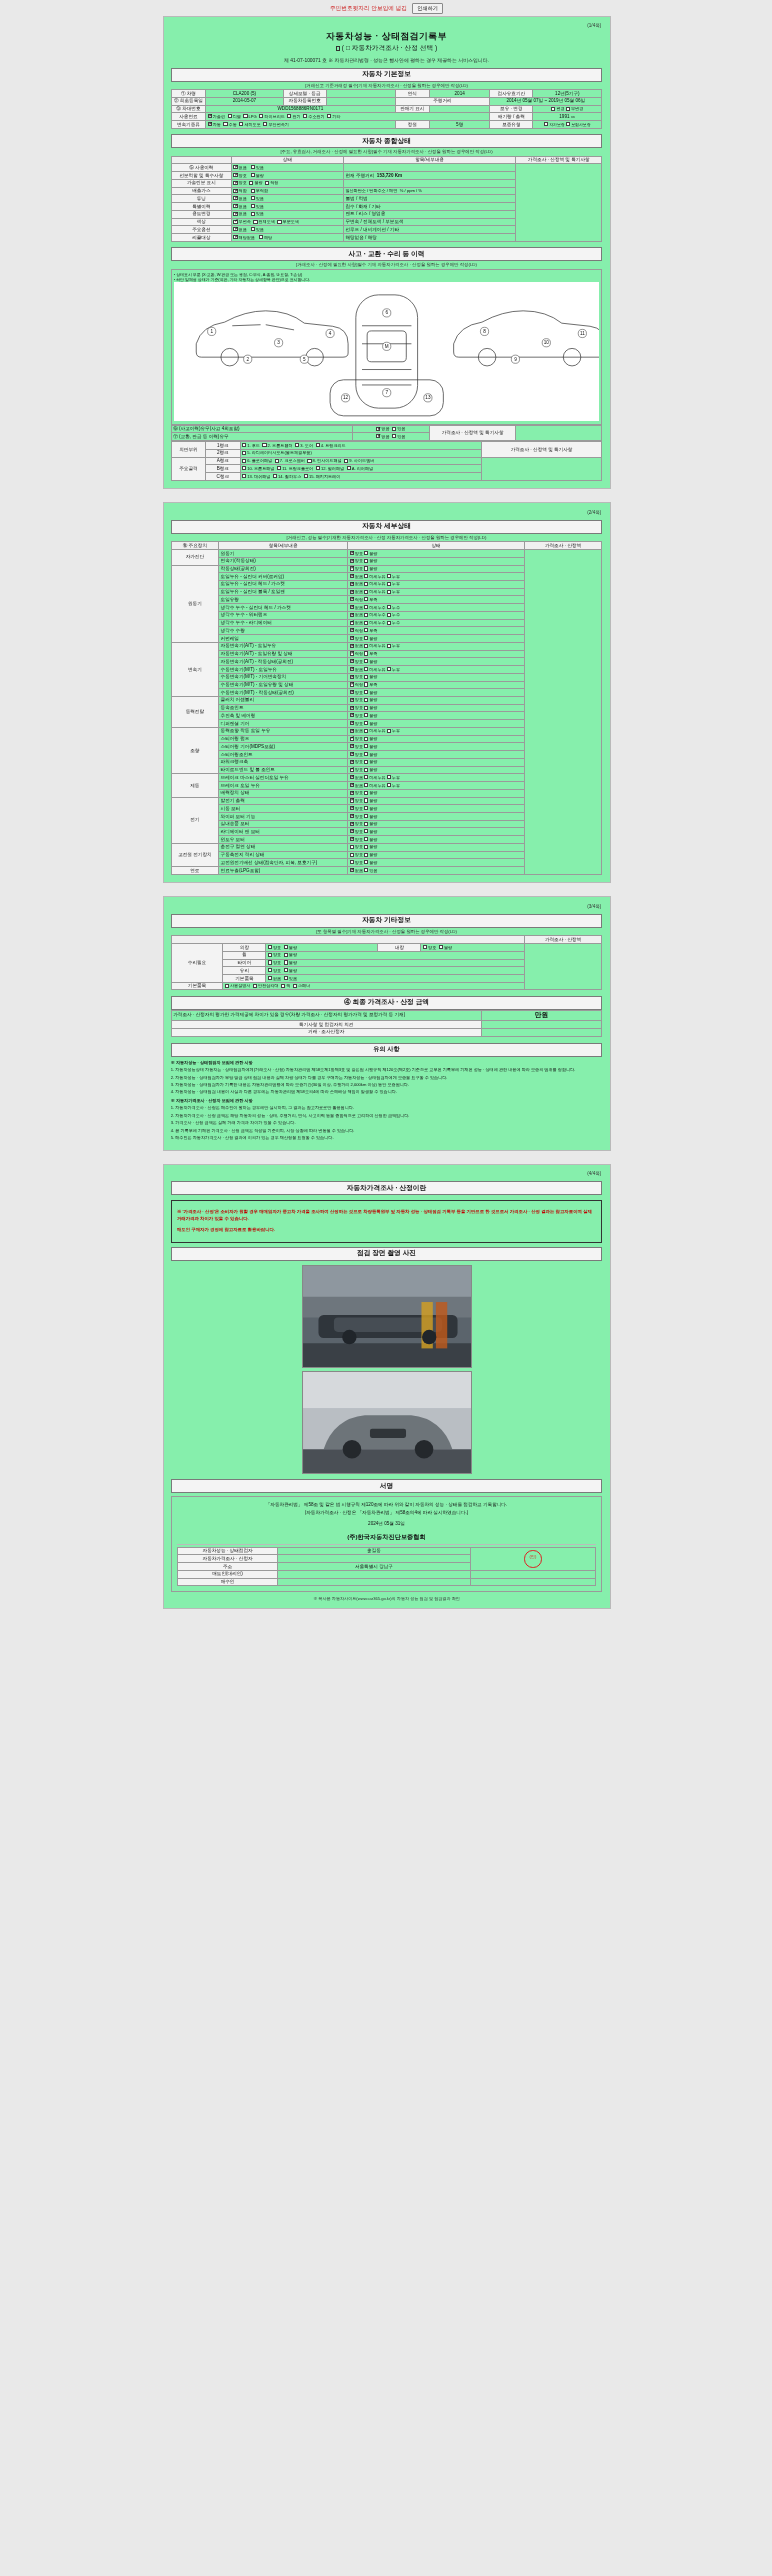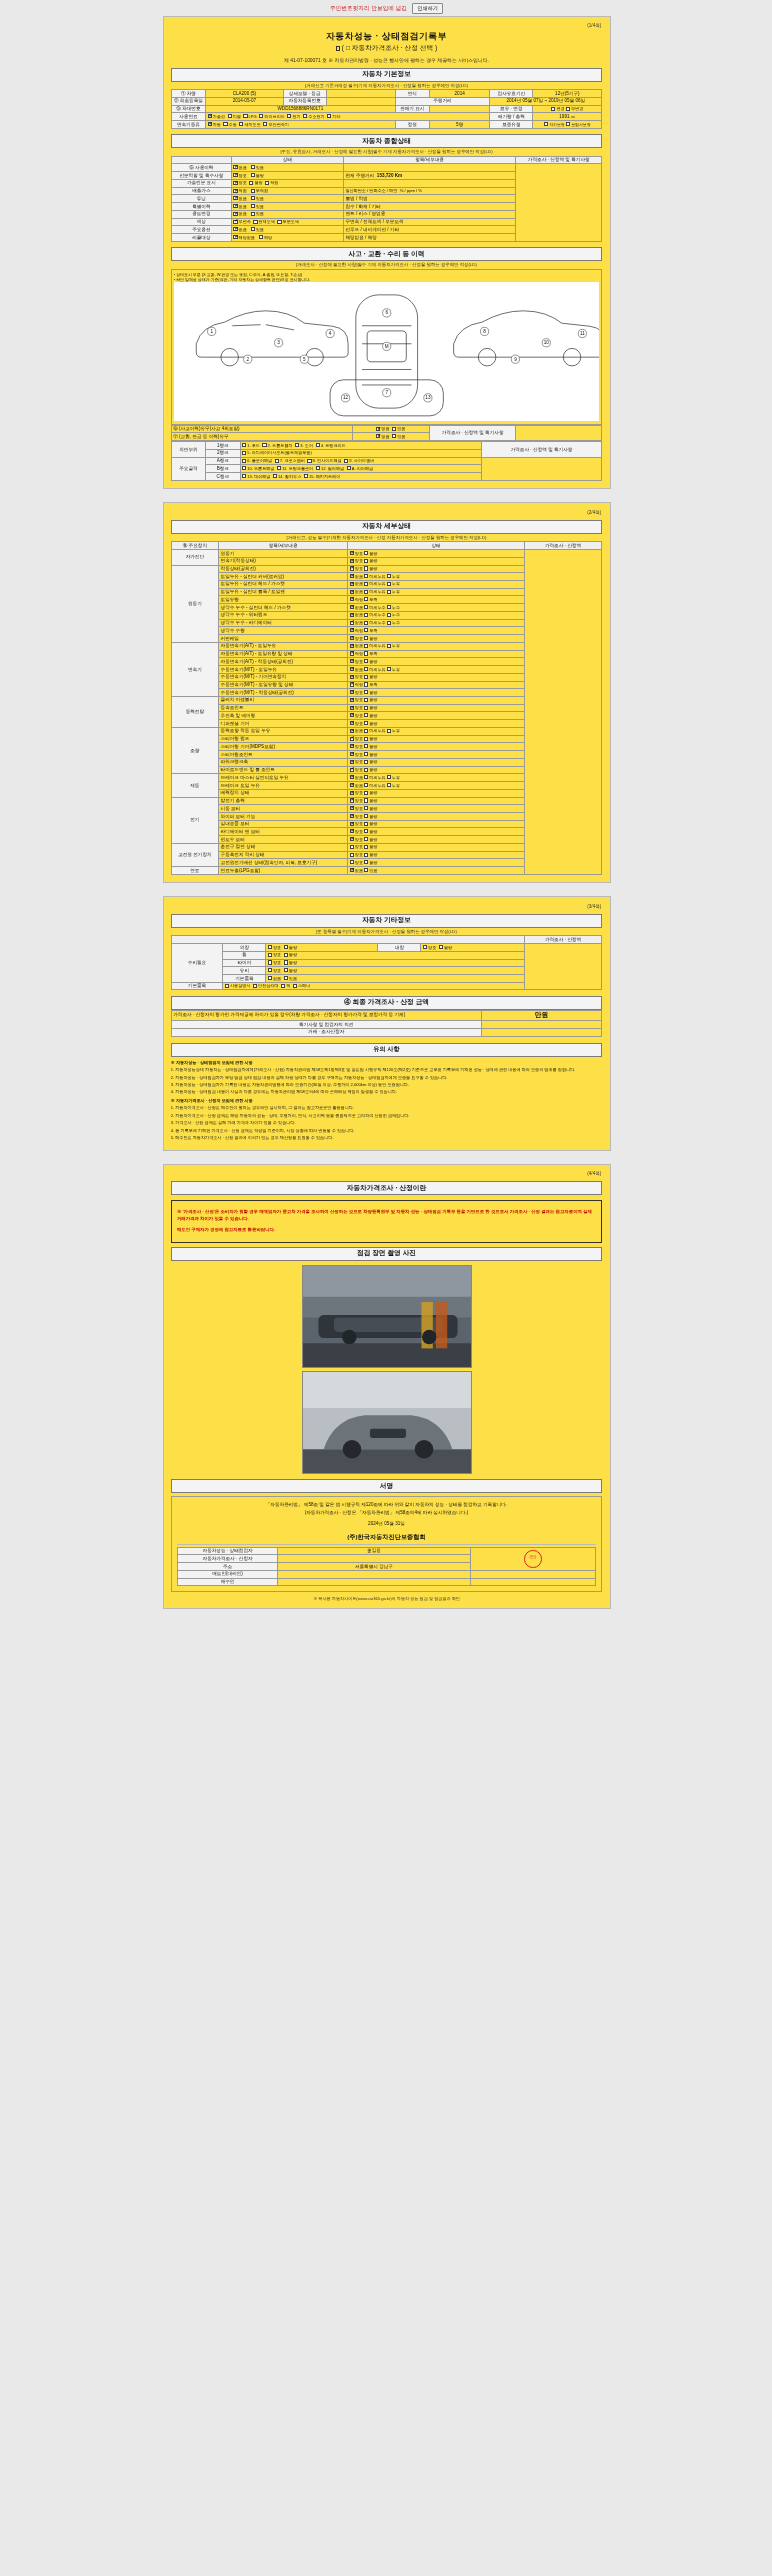--- a/index.html
+++ b/index.html
@@ -7,21 +7,21 @@
   body {
     width:773px;
     background:#e9e9e9;
     font-family:"Liberation Sans", sans-serif;
     font-size:5.7px;
     color:#111;
   }
   .page {
     width:448px;
     margin:0 auto 13.4px auto;
-    background:#fde047;
+    background:#86efac;
     border:0.5px solid #b9b9b9;
     padding:5.2px 7.2px 7.2px 7.2px;
     position:relative;
   }
   .topbar {
     width:448px; margin:0 auto; padding:3.1px 0 2.1px 0;
     display:flex; align-items:center; justify-content:center; gap:5.2px;
   }
   .topbar .warn { color:#cc2222; font-size:5.7px; }
   .topbar .btn {

